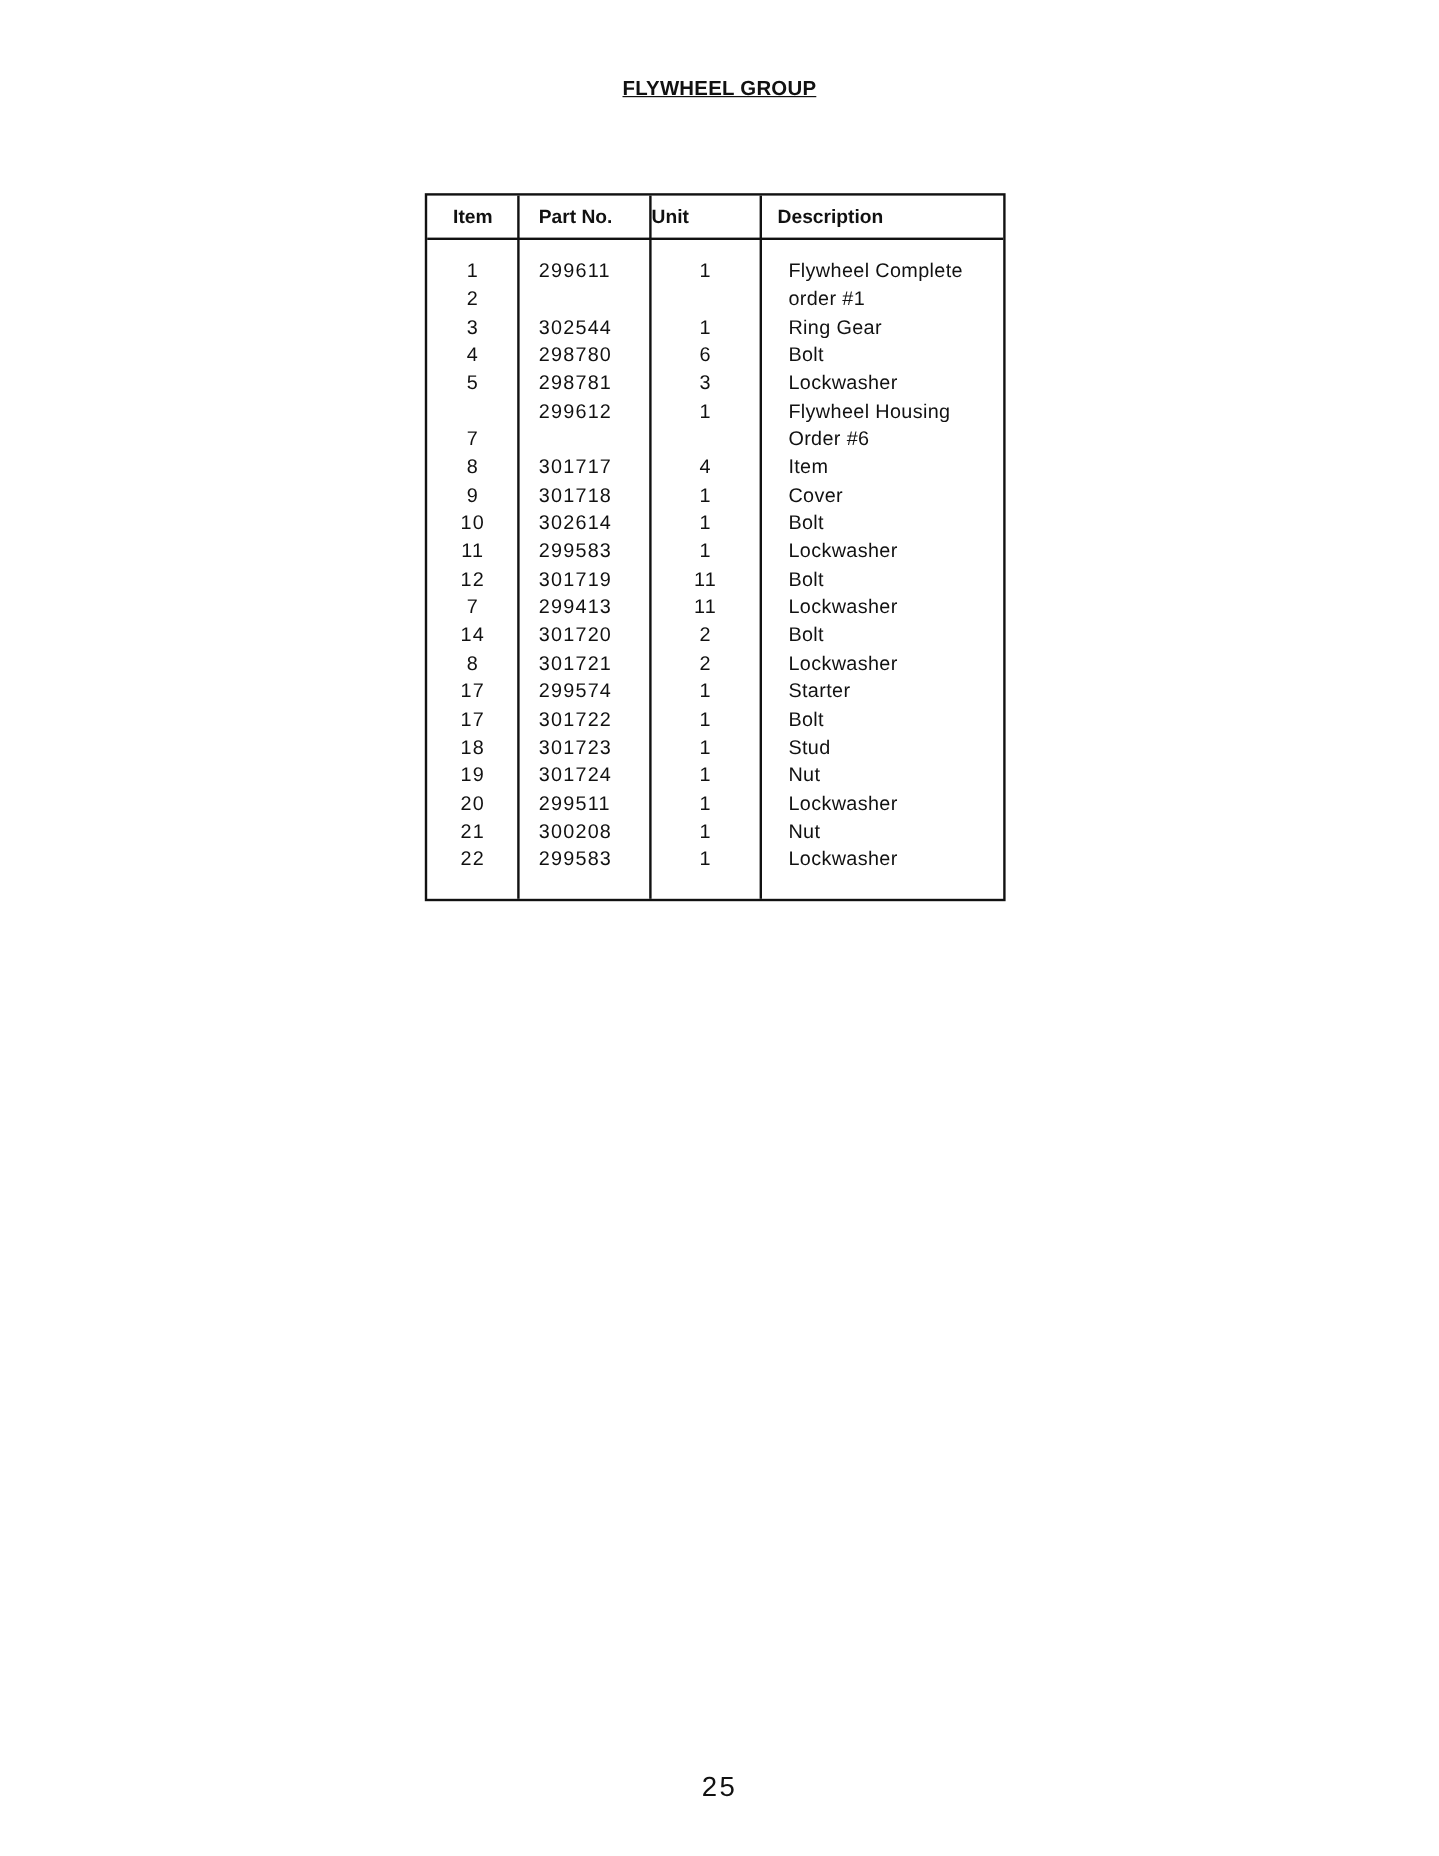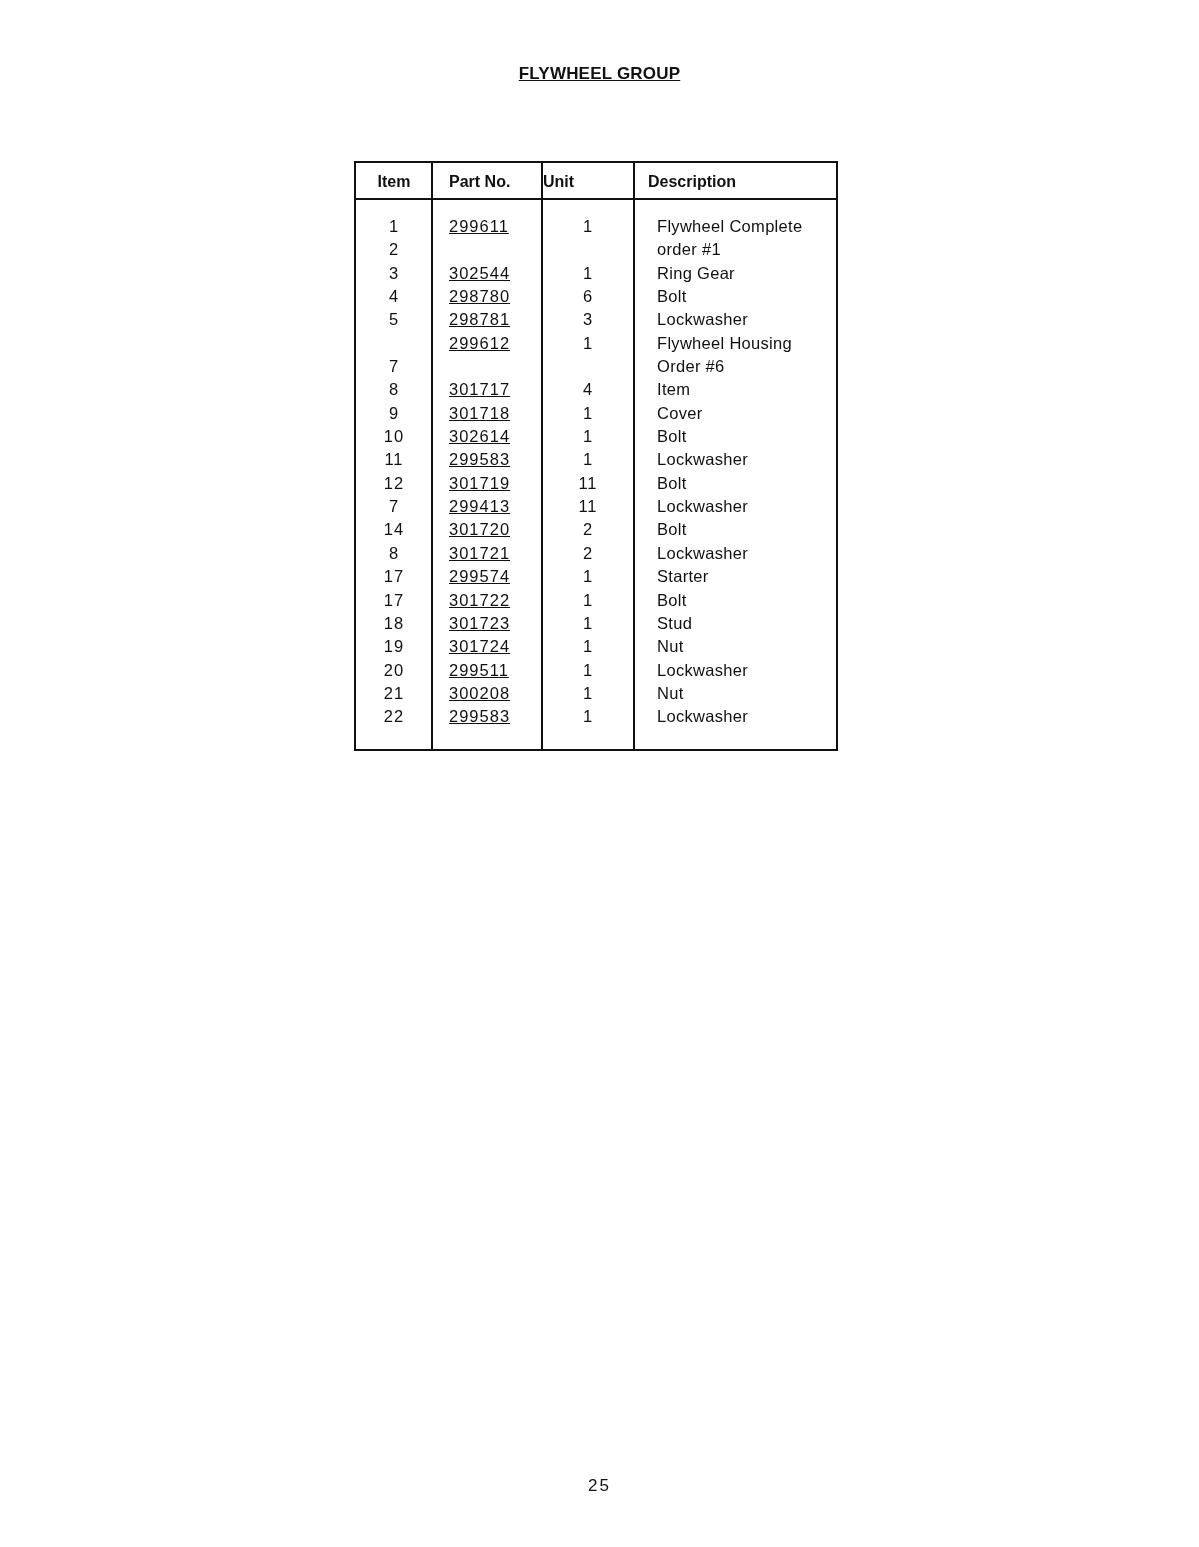--- a/index.html
+++ b/index.html
@@ -15,26 +15,26 @@
   .col-divider { position: absolute; top: 0; bottom: 0; width: 2px; background: #111; }
   .header-row {
     position: absolute; left: 0; right: 0; top: 0; height: 35px; border-bottom: 2px solid #111;
     font-family: "Liberation Sans", sans-serif; font-weight: bold; font-size: 16px;
   }
   .hcell { position: absolute; top: 0; height: 35px; line-height: 38px; }
   .body-rows { position: absolute; left: 0; right: 0; top: 52px; }
   .row { position: relative; height: 23.35px; font-family: "Liberation Sans", sans-serif; font-size: 16.5px; letter-spacing: 1px; }
   .cell { position: absolute; top: 0; line-height: 23px; white-space: nowrap; }
   .c-item { left: 0; width: 76px; text-align: center; }
-  .c-part { left: 93px; text-decoration: underline; }
+  .c-part { left: 93px; }
   .c-unit { left: 187px; width: 90px; text-align: center; }
   .c-desc { left: 301px; letter-spacing: 0.3px; }
   .page-num {
     position: absolute; left: 0; width: 1199px; top: 1476px; text-align: center;
-    font-family: "Liberation Sans", sans-serif; font-size: 17px; letter-spacing: 2px;
+    font-family: "Liberation Sans", sans-serif; font-size: 23px; letter-spacing: 2px;
   }
 </style>
 </head>
 <body>
 
 <div class="title">FLYWHEEL GROUP</div>
 
 <div class="table-wrap">
   <div class="col-divider" style="left:75px"></div>
   <div class="col-divider" style="left:185px"></div>

